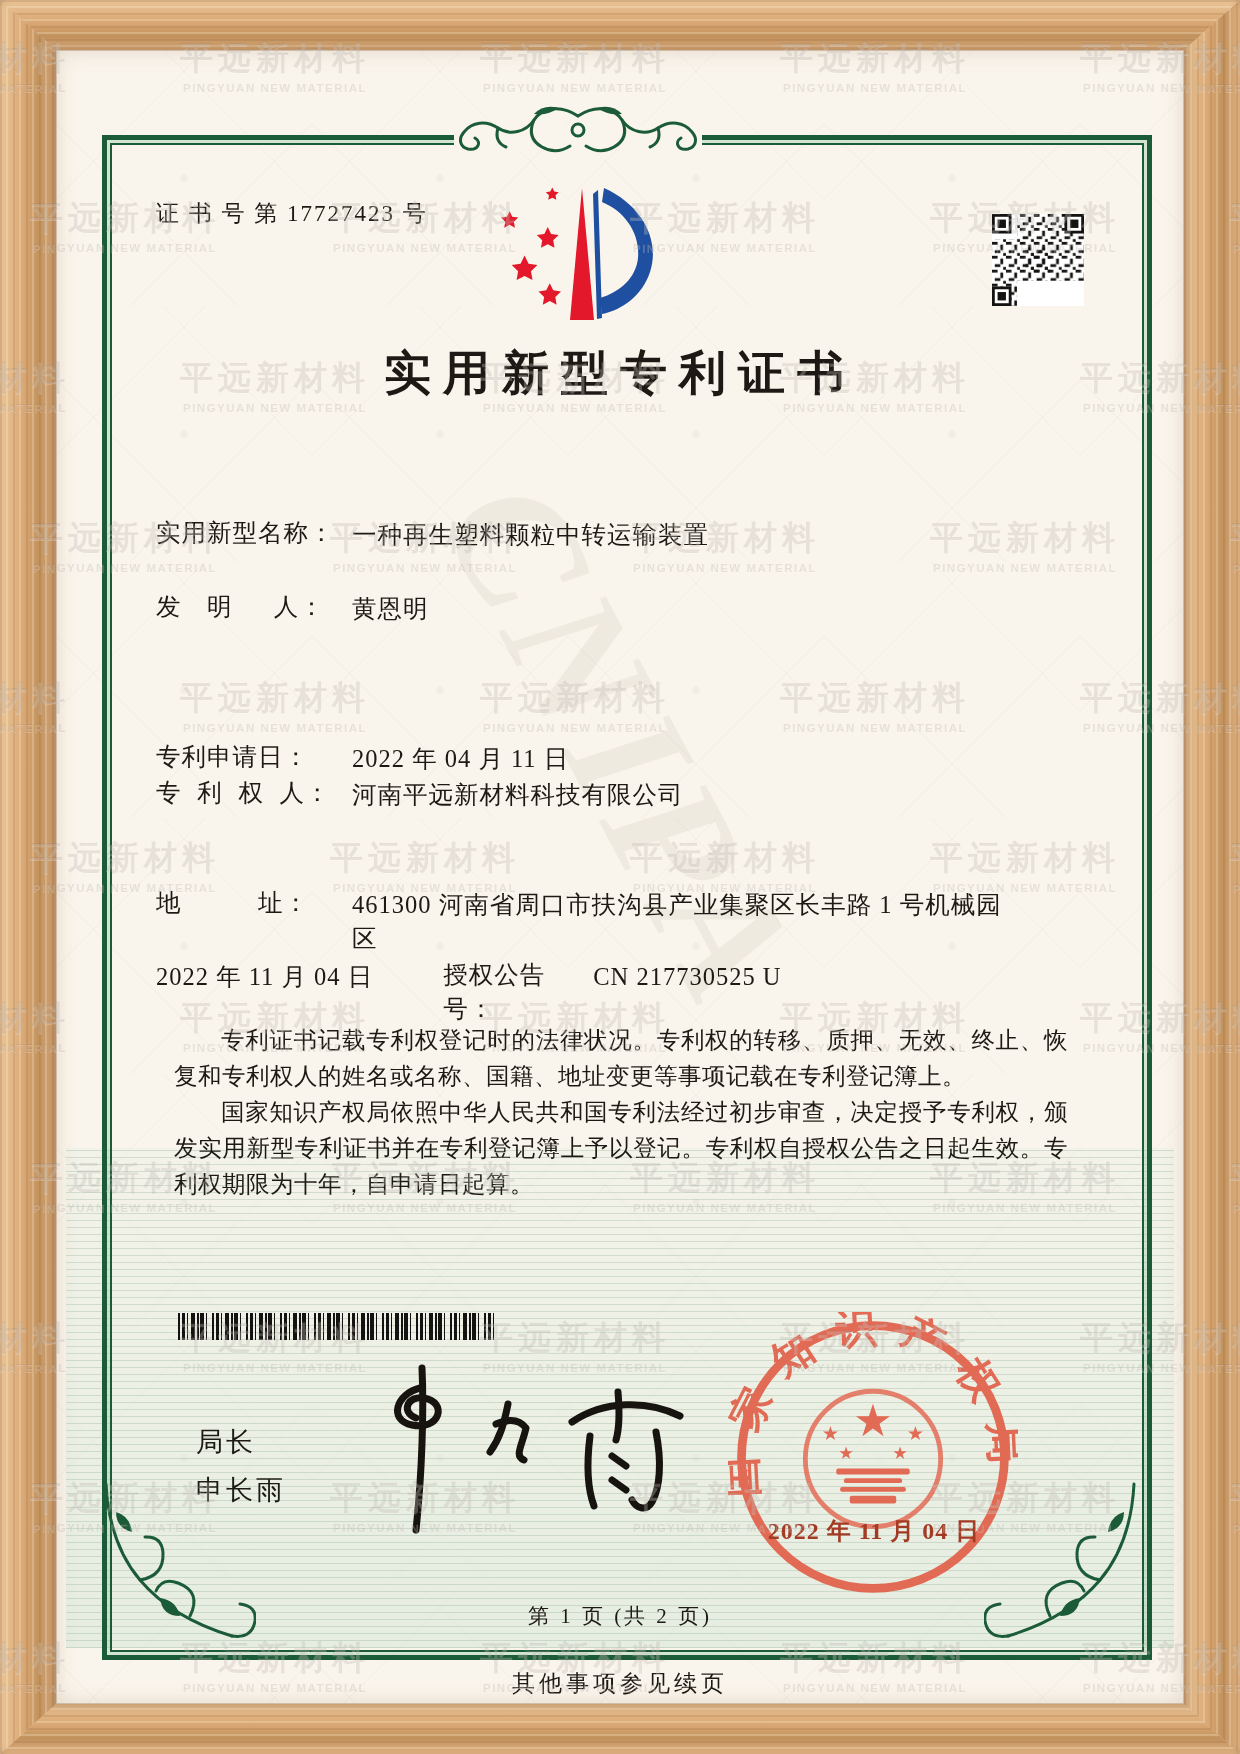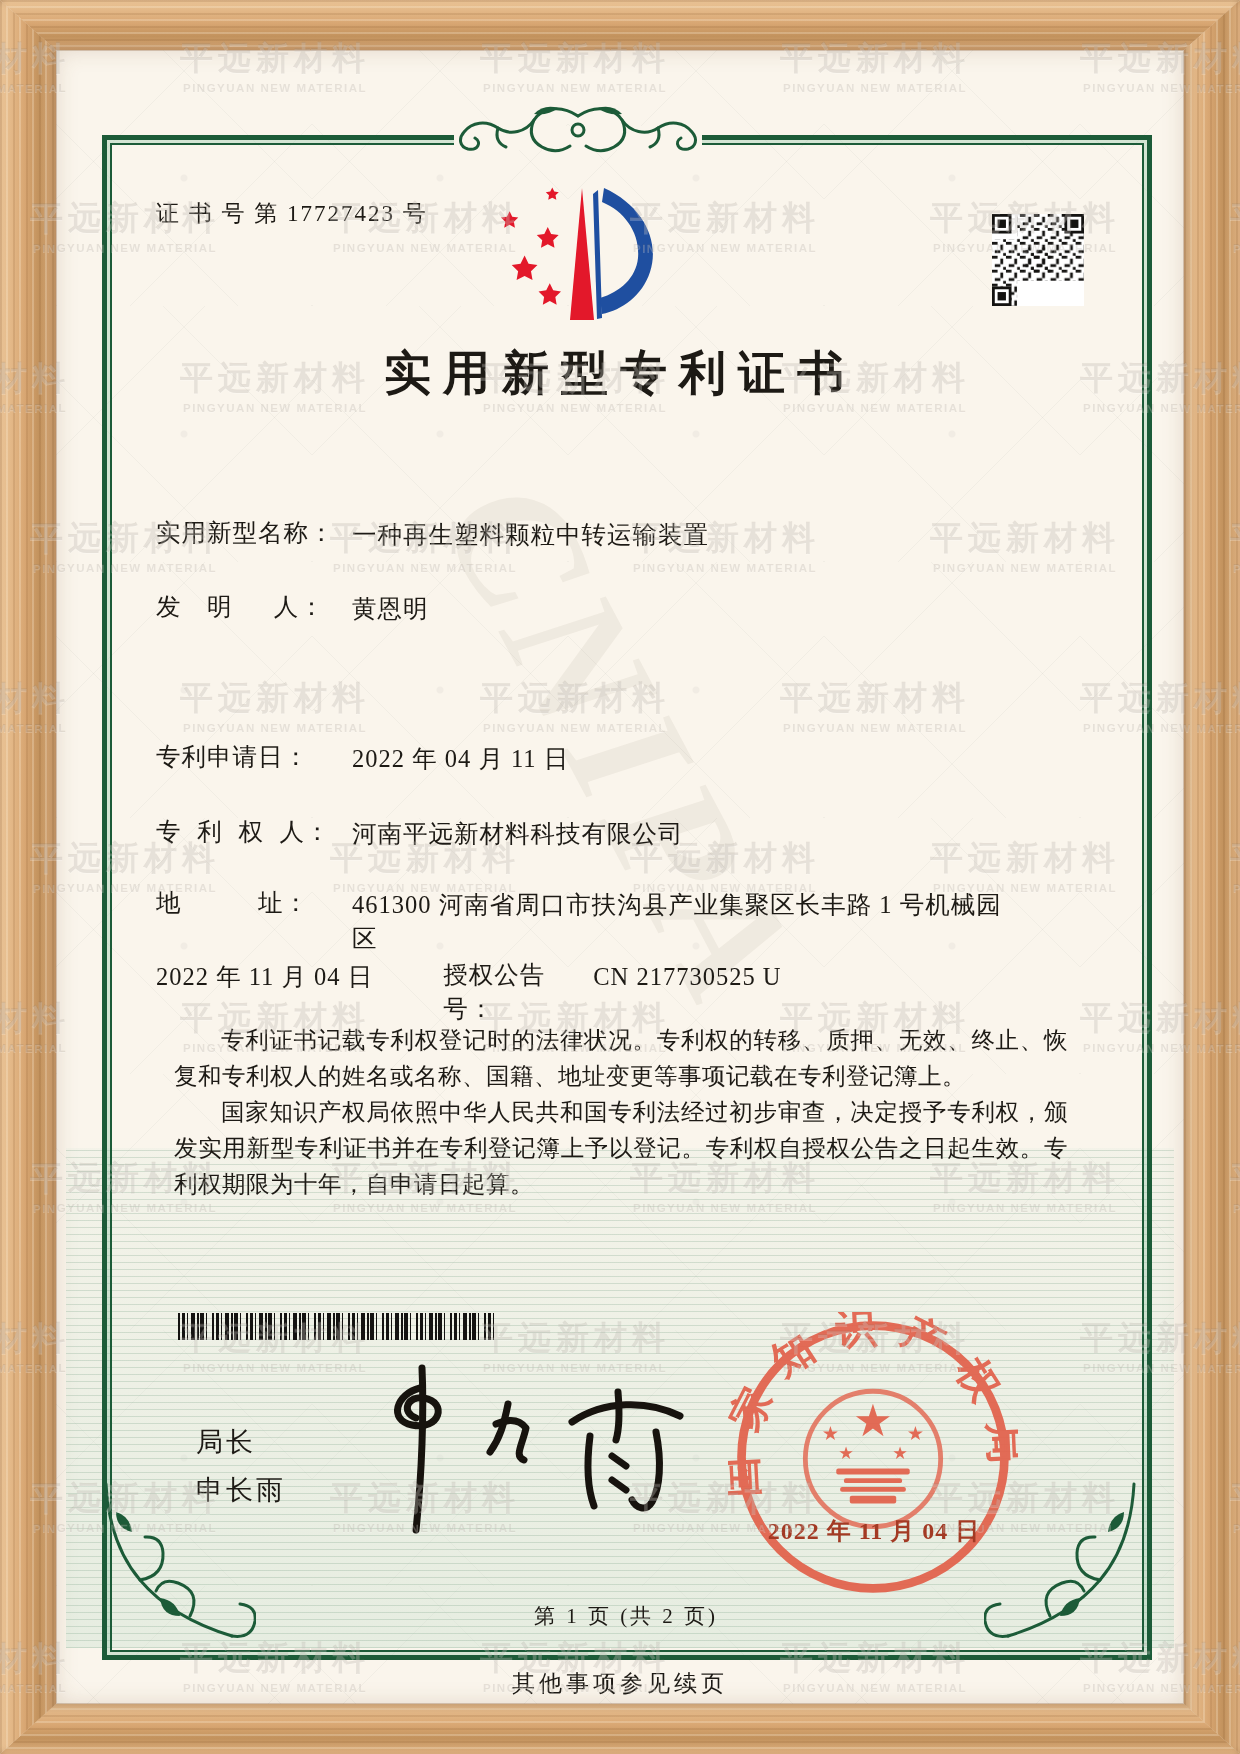--- a/index.html
+++ b/index.html
@@ -81,21 +81,21 @@
       #141311 9px 10px, rgba(0,0,0,0) 10px 13px, #141311 13px 17px, rgba(0,0,0,0) 17px 19px,
       #141311 19px 21px, rgba(0,0,0,0) 21px 22px, #141311 22px 26px, rgba(0,0,0,0) 26px 28px,
       #141311 28px 29px, rgba(0,0,0,0) 29px 34px);}
   .signer{position:absolute;left:140px;top:1368px;z-index:4;
     font-family:"Liberation Sans","DejaVu Sans",sans-serif;font-size:27px;letter-spacing:3px;line-height:48px;}
   .signature{position:absolute;left:300px;top:1312px;width:350px;height:180px;z-index:4;}
   .seal{position:absolute;left:672px;top:1262px;width:290px;height:290px;z-index:5;opacity:.92;}
   .seal-date{position:absolute;left:688px;top:1465px;width:260px;z-index:6;text-align:center;
     color:#a33a24;font-size:24px;letter-spacing:1px;font-weight:bold;}
   .page-no{position:absolute;left:0;width:100%;top:1552px;z-index:4;text-align:center;
-    font-size:21px;letter-spacing:3px;padding-left:6px;}
+    font-size:21px;letter-spacing:3px;}
   .cont-note{position:absolute;left:0;width:100%;top:1618px;z-index:4;text-align:center;
     font-size:23px;letter-spacing:4px;}
 
   
   .ghost{position:absolute;left:520px;top:400px;z-index:3;font-size:170px;font-style:italic;font-weight:bold;
     color:rgba(150,138,120,.10);transform:rotate(62deg);transform-origin:left top;letter-spacing:12px;
     font-family:"Liberation Serif",serif;}
   .wm-layer{position:absolute;inset:0;z-index:50;pointer-events:none;overflow:hidden;}
   .wm-tile{position:absolute;text-align:center;color:rgba(128,118,106,.17);
     text-shadow:0 1px 0 rgba(255,255,255,.22);}
@@ -209,21 +209,21 @@
       <span class="f-value">一种再生塑料颗粒中转运输装置</span>
     </div>
     <div class="field-row" style="top:542px">
       <span class="f-label">发　明　 人：</span>
       <span class="f-value">黄恩明</span>
     </div>
     <div class="field-row" style="top:692px">
       <span class="f-label">专利申请日：</span>
       <span class="f-value">2022 年 04 月 11 日</span>
     </div>
-    <div class="field-row" style="top:767px">
+    <div class="field-row" style="top:728px">
       <span class="f-label">专 利 权 人：</span>
       <span class="f-value">河南平远新材料科技有限公司</span>
     </div>
     <div class="field-row addr" style="top:838px">
       <span class="f-label">地　　　址：</span>
       <span class="f-value">461300 河南省周口市扶沟县产业集聚区长丰路 1 号机械园区</span>
     </div>
     <div class="field-row" style="top:910px">
       <span class="grant-pair">
         <span class="f-value">2022 年 11 月 04 日</span>

